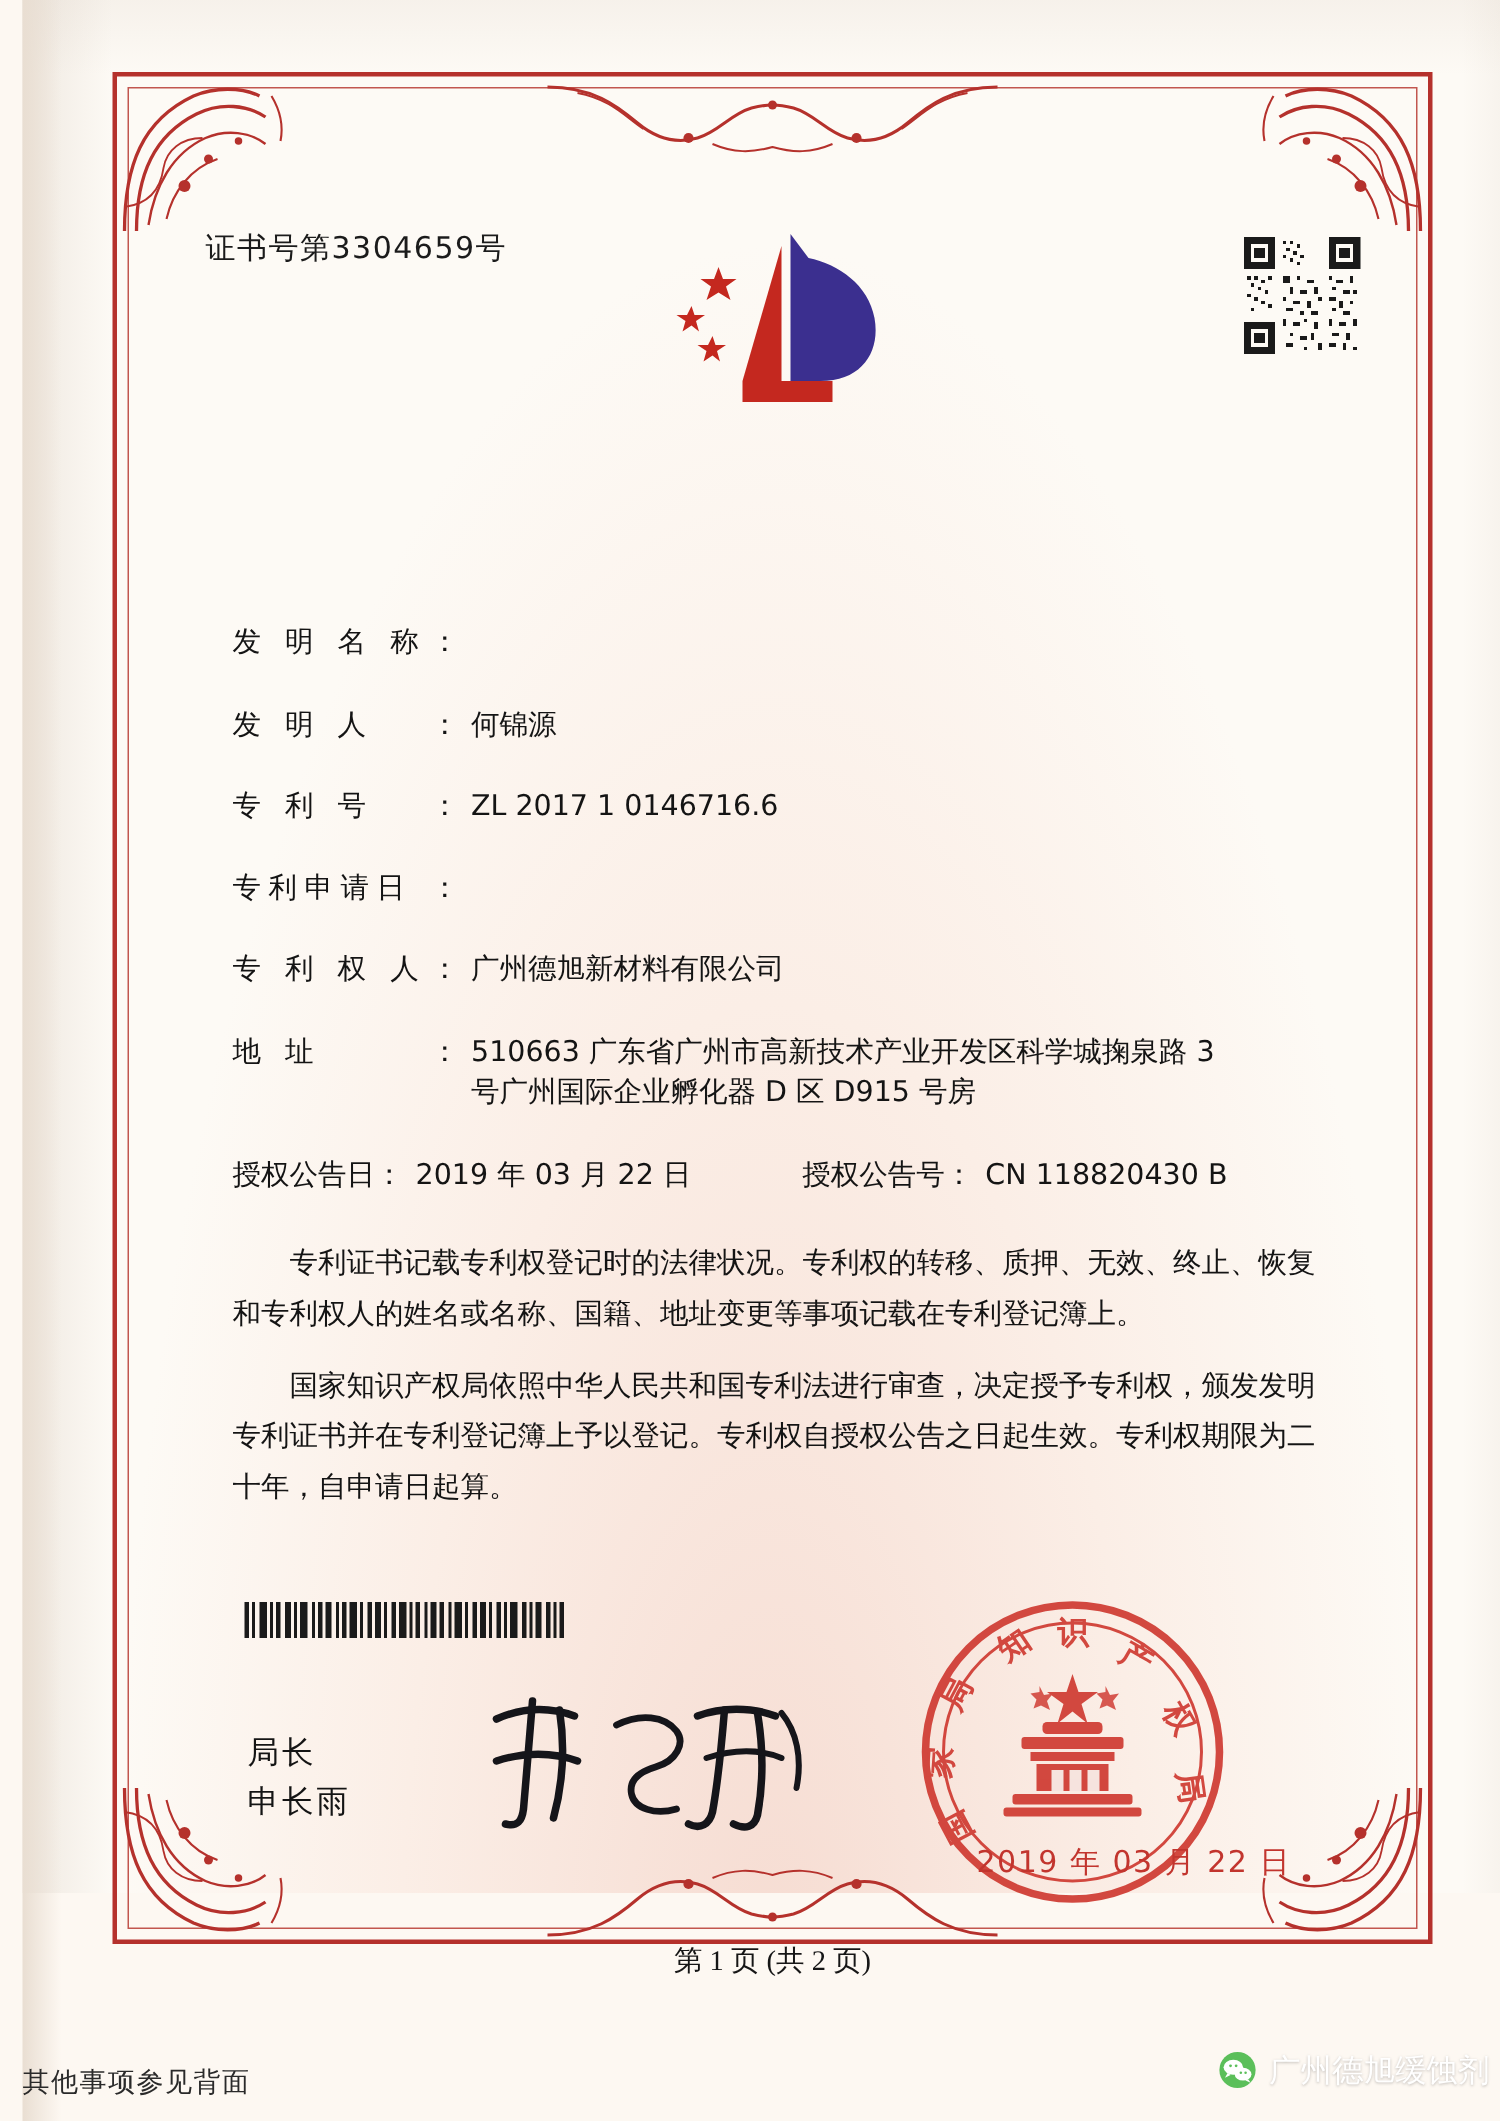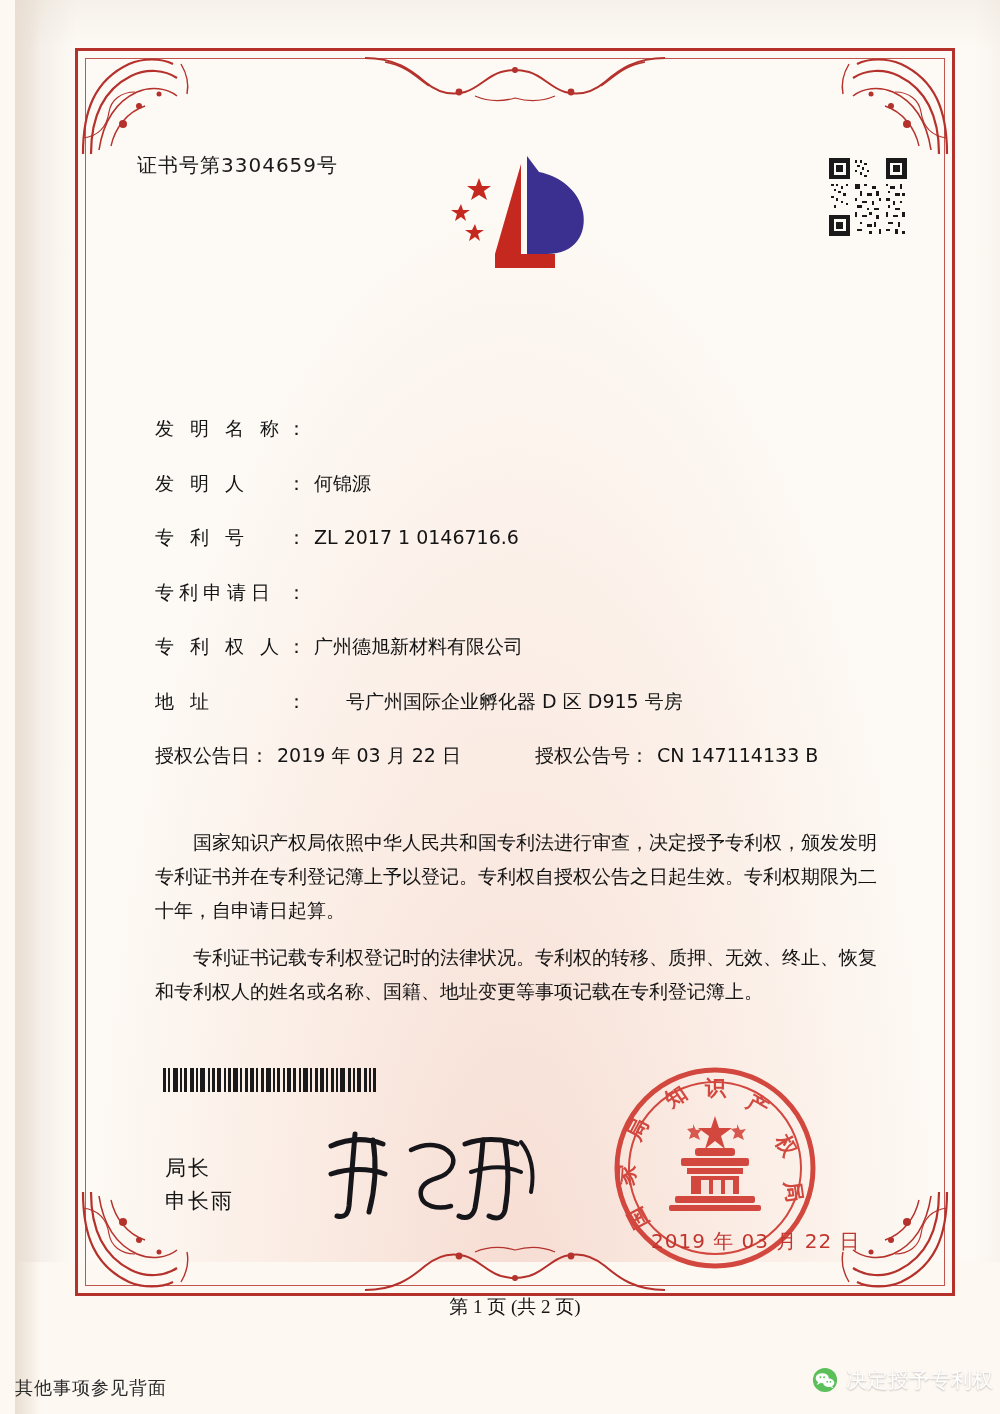--- a/index.html
+++ b/index.html
@@ -136,21 +136,21 @@
     line-height: 1.45;
   }
   .f-label {
     width: 132px;
     flex: none;
     letter-spacing: 5px;
     white-space: nowrap;
   }
   .f-colon { flex: none; margin-right: 8px; }
   .f-value { flex: 1; }
-  .f-value .line2 { display: block; margin-left: 32px; }
+  .f-value .line2 { display: block; }
 
   .field-inline {
     display: flex;
     align-items: flex-start;
     margin-bottom: 34px;
     line-height: 1.45;
   }
   .f-label-narrow {
     flex: none;
     white-space: nowrap;
@@ -480,38 +480,39 @@
     <div class="field">
       <span class="f-label">专 利 权 人</span>
       <span class="f-colon">：</span>
       <span class="f-value">广州德旭新材料有限公司</span>
     </div>
 
     <div class="field">
       <span class="f-label">地      址</span>
       <span class="f-colon">：</span>
       <span class="f-value">
+        <span>510663 广东省广州市高新技术产业开发区科学城掬泉路 3</span>
         <span class="line2">号广州国际企业孵化器 D 区 D915 号房</span>
       </span>
     </div>
 
     <div class="field-inline">
       <span class="f-label-narrow">授权公告日</span>
       <span class="f-colon">：</span>
       <span>2019 年 03 月 22 日</span>
       <span class="gap"></span>
       <span class="f-label-narrow">授权公告号</span>
       <span class="f-colon">：</span>
-      <span>CN 147114133 B</span>
+      <span>CN 118820430 B</span>
     </div>
   </div>
 
   <div class="paras">
+    <p>专利证书记载专利权登记时的法律状况。专利权的转移、质押、无效、终止、恢复和专利权人的姓名或名称、国籍、地址变更等事项记载在专利登记簿上。</p>
     <p>国家知识产权局依照中华人民共和国专利法进行审查，决定授予专利权，颁发发明专利证书并在专利登记簿上予以登记。专利权自授权公告之日起生效。专利权期限为二十年，自申请日起算。</p>
-    <p>专利证书记载专利权登记时的法律状况。专利权的转移、质押、无效、终止、恢复和专利权人的姓名或名称、国籍、地址变更等事项记载在专利登记簿上。</p>
   </div>
 
   <div class="barcode">
     <i style="width:3px"></i>
       <i style="width:2px;background:transparent"></i>
       <i style="width:2px"></i>
       <i style="width:3px;background:transparent"></i>
     <i style="width:5px"></i>
       <i style="width:2px;background:transparent"></i>
       <i style="width:2px"></i>
@@ -655,15 +656,15 @@
         <ellipse cx="11" cy="12" rx="7" ry="5.4" fill="#ffffff"></ellipse>
         <path d="M7 16 L5 19.5 L9 17.6 Z" fill="#ffffff"></path>
         <ellipse cx="18" cy="17" rx="6" ry="4.6" fill="#ffffff"></ellipse>
         <path d="M21.5 20.4 L23.4 23.2 L19.8 21.6 Z" fill="#ffffff"></path>
         <circle cx="9" cy="11" r="1" fill="#5bbf5a"></circle>
         <circle cx="13" cy="11" r="1" fill="#5bbf5a"></circle>
         <circle cx="16.4" cy="16" r=".9" fill="#5bbf5a"></circle>
         <circle cx="19.8" cy="16" r=".9" fill="#5bbf5a"></circle>
       </svg>
     </span>
-    <span>决定授予专利权</span>
+    <span>广州德旭缓蚀剂</span>
   </div>
 </div>
 
 </body></html>

